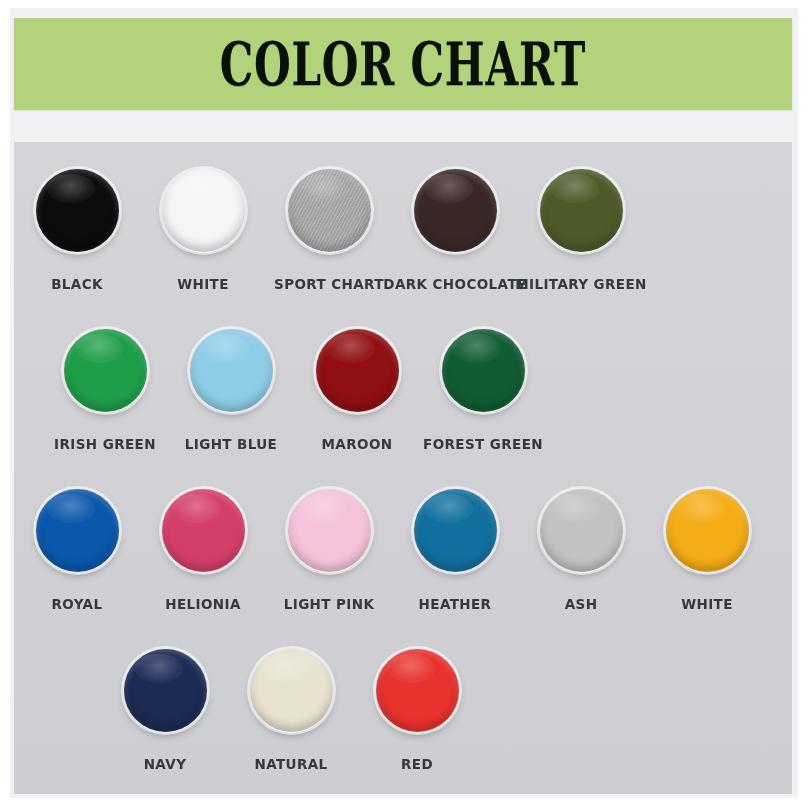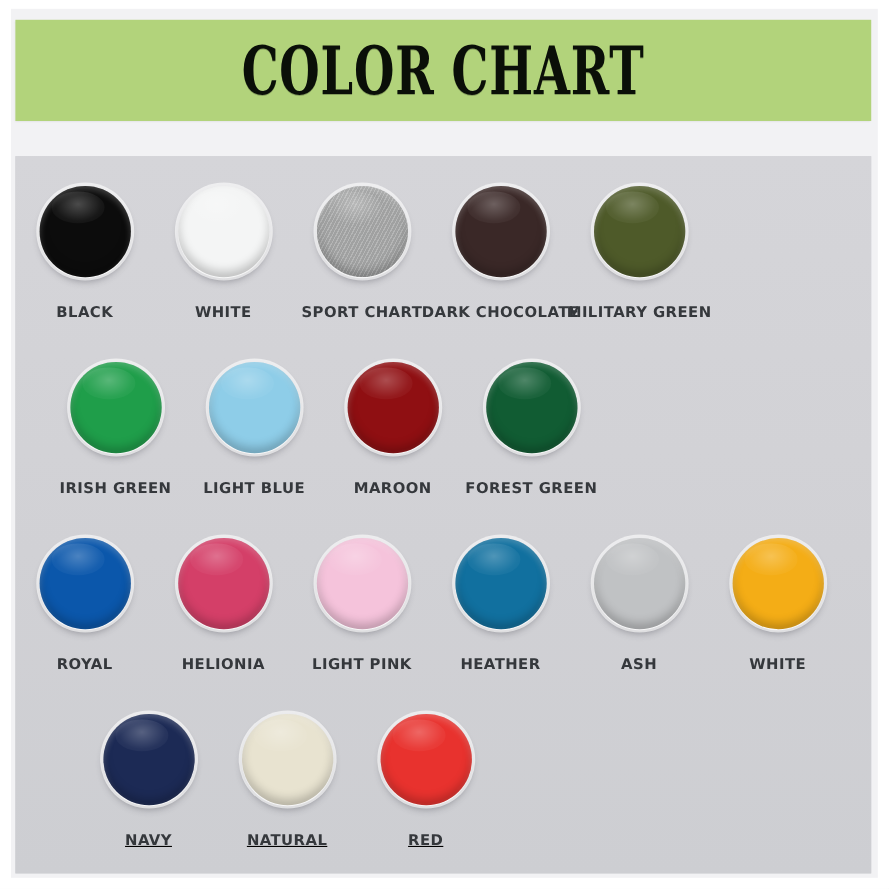--- a/index.html
+++ b/index.html
@@ -74,21 +74,21 @@
   #swatch-row-3 { top: 502px; }
 
   .swatch-cell {
     width: 126px;
     height: 160px;
     display: flex;
     flex-direction: column;
     align-items: center;
     justify-content: flex-start;
   }
-  .swatch-row.offset-1 { padding-left: 58px; box-sizing: border-box; text-decoration: underline; }
+  .swatch-row.offset-1 { padding-left: 88px; box-sizing: border-box; }
 
   .swatch-disc-wrap {
     width: 92px;
     height: 92px;
     display: flex;
     align-items: center;
     justify-content: center;
     position: relative;
   }
   .swatch-disc {

